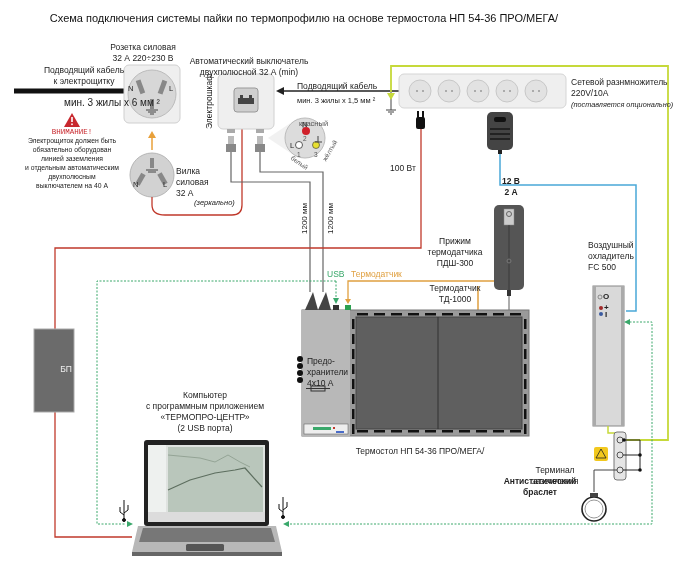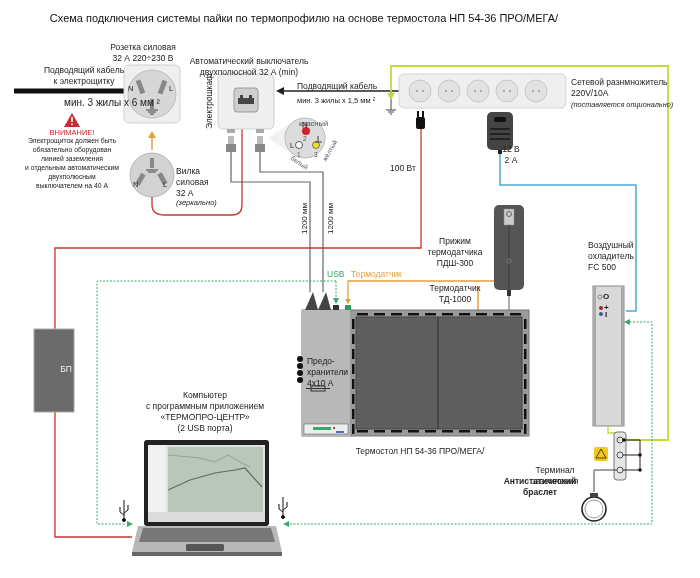--- a/index.html
+++ b/index.html
@@ -279,37 +279,37 @@
     <polygon points="72,113 80,127 64,127" fill="#c8282e"></polygon>
     <rect x="71.2" y="117" width="1.6" height="5" fill="#fff"></rect>
     <rect x="71.2" y="123.5" width="1.6" height="1.6" fill="#fff"></rect>
   </g>
 </svg>
 
 <div class="lbl c" style="left:34px;top:65px;width:100px;white-space:pre-line;">Подводящий кабель
 к электрощитку</div>
 <div class="lbl" style="left:20px;top:97px;font-size:10px;margin-left:44px;">мин. 3 жилы х 6 мм ²</div>
 
-<div class="lbl c warn-title" style="left:22px;top:127px;width:100px;">ВНИМАНИЕ!</div>
+<div class="lbl c warn-title" style="left:22px;top:127px;width:100px;font-family:Liberation Mono, monospace;">ВНИМАНИЕ!</div>
 <div class="lbl c warn-body" style="left:12px;top:136px;width:120px;white-space:pre-line;">Электрощиток должен быть
 обязательно оборудован
 линией заземления
 и отдельным автоматическим
 двухполюсным
 выключателем на 40 А</div>
 
 <div class="lbl c" style="left:100px;top:42px;width:86px;white-space:pre-line;">Розетка силовая
 32 А 220÷230 В</div>
 <div class="lbl" style="left:128px;top:83px;font-size:7.5px;">N</div>
 <div class="lbl" style="left:169px;top:83px;font-size:7.5px;">L</div>
 
 <div class="lbl" style="left:176px;top:166px;white-space:pre-line;">Вилка
 силовая
 32 А</div>
-<div class="lbl it" style="left:176px;top:197px;font-size:7.5px;">(зеркально)</div>
+<div class="lbl it" style="left:194px;top:197px;font-size:7.5px;">(зеркально)</div>
 <div class="lbl" style="left:133px;top:179px;font-size:7.5px;">N</div>
 <div class="lbl" style="left:163px;top:179px;font-size:7.5px;">L</div>
 
 <div class="lbl c" style="left:184px;top:56px;width:130px;white-space:pre-line;">Автоматический выключатель
 двухполюсной 32 А (min)</div>
 <div class="vert" style="left:204px;top:129px;">Электрошкаф</div>
 
 <div class="lbl" style="left:297px;top:81px;">Подводящий кабель</div>
 <div class="lbl" style="left:297px;top:95px;font-size:7.5px;">мин. 3 жилы х 1,5 мм ²</div>
 
@@ -320,21 +320,21 @@
 <div class="lbl" style="left:297px;top:149px;font-size:6.5px;color:#555;">1</div>
 <div class="lbl" style="left:314px;top:149px;font-size:6.5px;color:#555;">3</div>
 <div class="lbl" style="left:290px;top:157px;font-size:6.5px;color:#555;transform:rotate(35deg);">белый</div>
 <div class="lbl" style="left:318px;top:145px;font-size:6.5px;color:#555;transform:rotate(-60deg);">жёлтый</div>
 
 <div class="lbl" style="left:571px;top:77px;white-space:pre-line;">Сетевой разнмножитель
 220V/10A</div>
 <div class="lbl it" style="left:571px;top:99px;font-size:7.3px;">(поставляется опционально)</div>
 
 <div class="lbl" style="left:390px;top:163px;">100 Вт</div>
-<div class="lbl c" style="left:500px;top:144px;width:22px;white-space:pre-line;">12 В
+<div class="lbl c" style="left:500px;top:176px;width:22px;white-space:pre-line;font-weight:bold;">12 В
 2 А</div>
 
 <div class="vert" style="left:300px;top:234px;font-size:8px;">1200 мм</div>
 <div class="vert" style="left:326px;top:234px;font-size:8px;">1200 мм</div>
 
 <div class="lbl" style="left:327px;top:269px;color:#3aa86b;">USB</div>
 <div class="lbl" style="left:351px;top:269px;color:#e0a040;">Термодатчик</div>
 
 <div class="lbl r" style="left:420px;top:236px;width:70px;white-space:pre-line;">Прижим
 термодатчика

